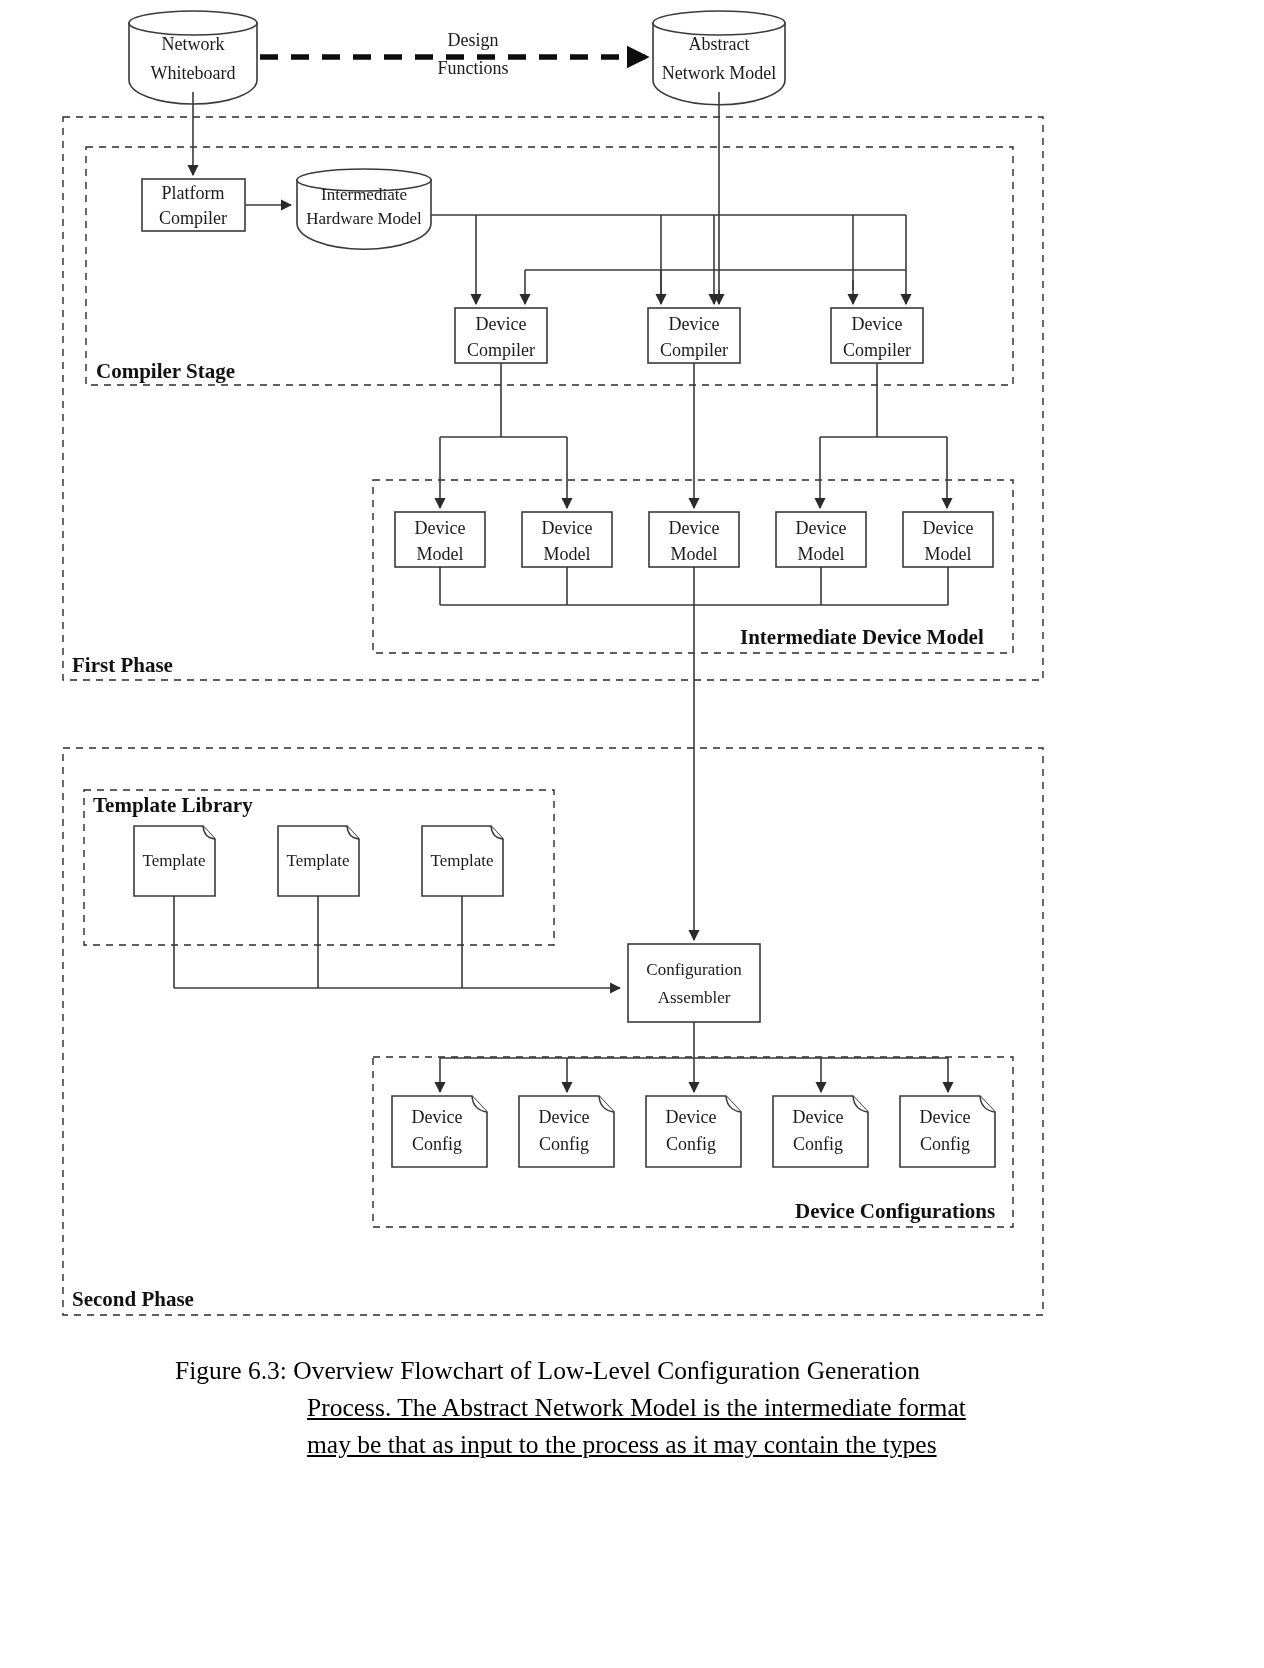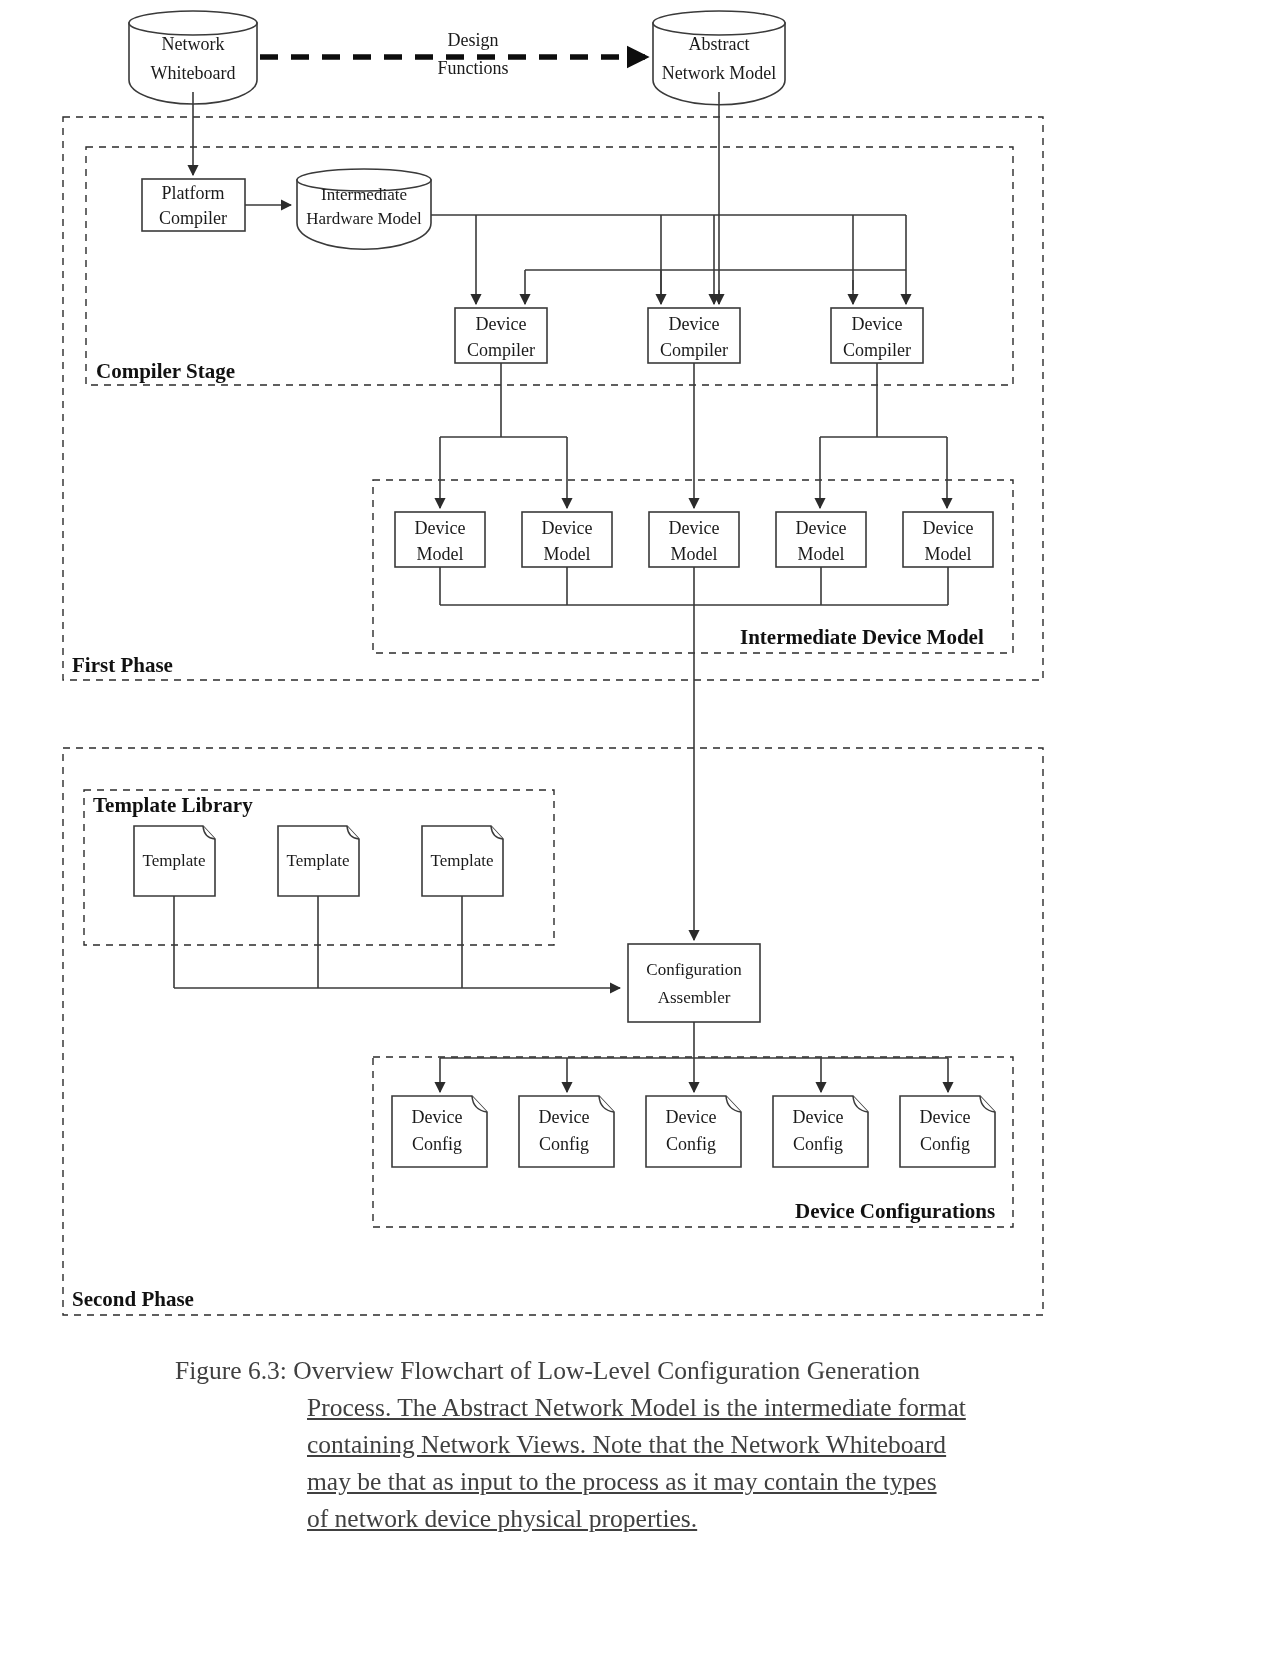--- a/index.html
+++ b/index.html
@@ -82,21 +82,21 @@
     stroke-width: 1.5;
   }
   #caption {
     position: absolute;
     left: 175px;
     top: 1352px;
     width: 900px;
     font-family: "Liberation Serif", "DejaVu Serif", serif;
     font-size: 25.5px;
     line-height: 37px;
-    color: #404040;
+    color: #000000;
   }
   #caption .cap-line {
     display: block;
     text-align: justify;
     text-align-last: left;
     white-space: nowrap;
   }
   #caption .cap-line.flow {
     white-space: normal;
   }
@@ -305,18 +305,16 @@
   </g>
 
   <text class="group-label" x="795" y="1218">Device Configurations</text>
   <text class="group-label" x="72" y="1306">Second Phase</text>
 </svg>
 
 <div id="caption">
   <span class="cap-line flow"><span>Figure 6.3:</span>
     <span>Overview  Flowchart  of  Low-Level  Configuration  Generation</span></span>
   <span class="cap-line cap-indent">Process. The Abstract Network Model is the intermediate format</span>
-  <span class="cap-line cap-indent">containing Network Views. Note that the Network Whiteboard</span>
   <span class="cap-line cap-indent">may be that as input to the process as it may contain the types</span>
-  <span class="cap-line cap-indent">of network device physical properties.</span>
 </div>
 
 </div>
 
 </body></html>

